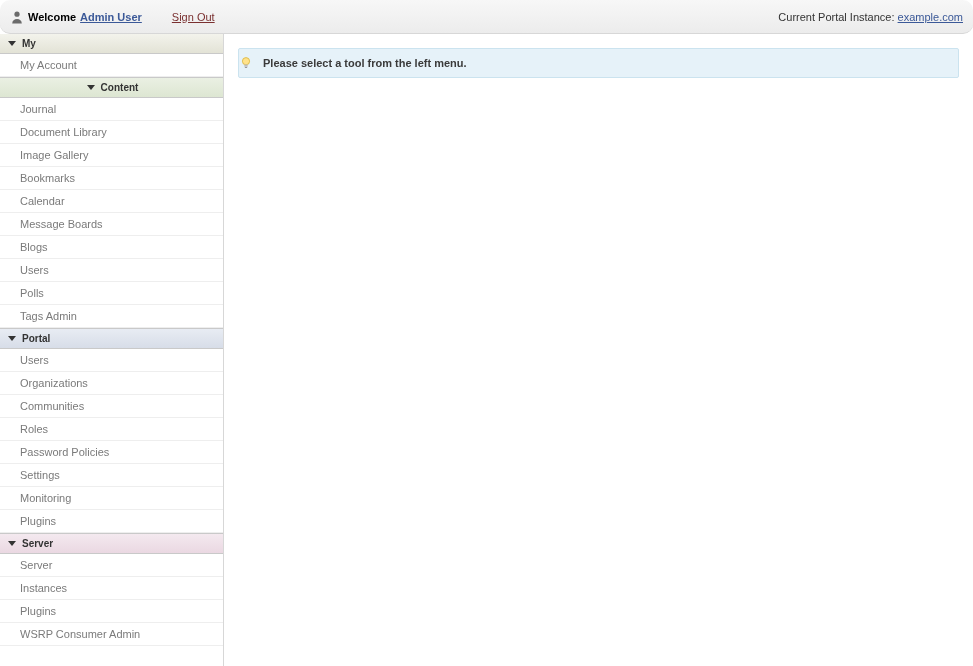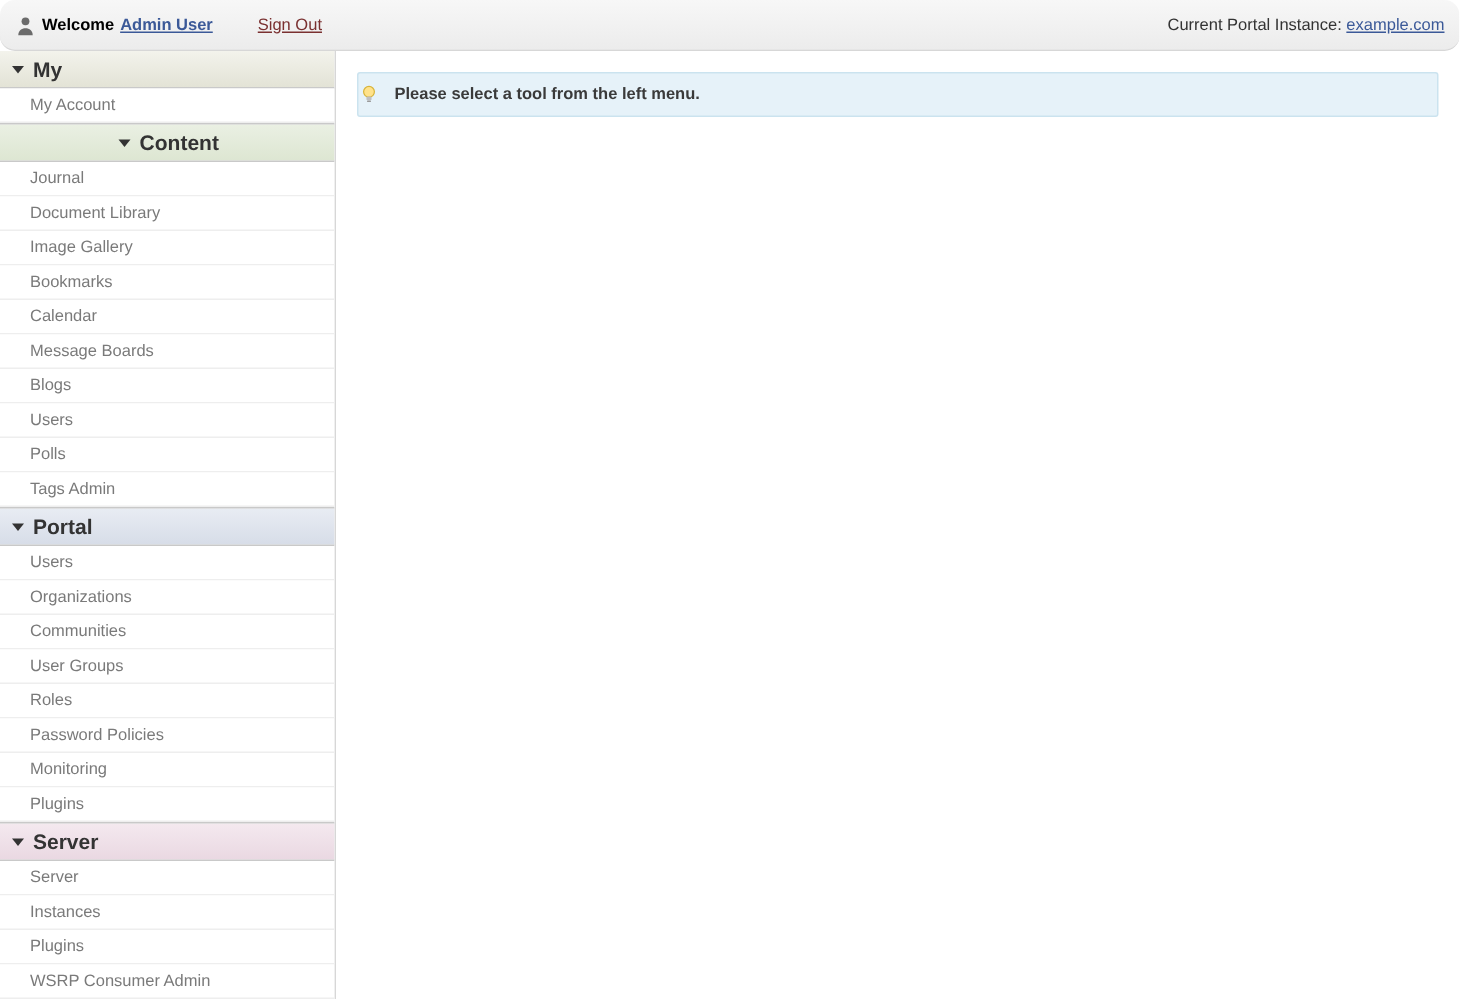--- a/index.html
+++ b/index.html
@@ -51,21 +51,21 @@
     width: 224px;
     background: #fff;
     border-right: 1px solid #d7d7d7;
     overflow-y: auto;
   }
   .section-header {
     display: flex;
     align-items: center;
     padding: 4px 6px;
     font-weight: bold;
-    font-size: 14px;
+    font-size: 10px;
     border-top: 1px solid #c9c9c9;
     border-bottom: 1px solid #c9c9c9;
     cursor: pointer;
   }
   .section-header:first-child { border-top: none; }
   .section-my     { background: linear-gradient(#f3f3ec, #e3e3d6); }
   .section-content{ background: linear-gradient(#eaf0e3, #dde6d2); justify-content: center; }
   .section-portal { background: linear-gradient(#e8ecf3, #d7dde8); }
   .section-server { background: linear-gradient(#f4e9ef, #ead8e2); }
   .chevron {
@@ -151,23 +151,23 @@
         <div class="nav-item">Tags Admin</div>
       </div>
       <div class="section-header section-portal">
         <span class="chevron"></span>
         <span>Portal</span>
       </div>
       <div class="section-items">
         <div class="nav-item">Users</div>
         <div class="nav-item">Organizations</div>
         <div class="nav-item">Communities</div>
-        <div class="nav-item">User Groups</div>
         <div class="nav-item">Roles</div>
         <div class="nav-item">Password Policies</div>
+        <div class="nav-item">Settings</div>
         <div class="nav-item">Monitoring</div>
         <div class="nav-item">Plugins</div>
       </div>
       <div class="section-header section-server">
         <span class="chevron"></span>
         <span>Server</span>
       </div>
       <div class="section-items">
         <div class="nav-item">Server</div>
         <div class="nav-item">Instances</div>

